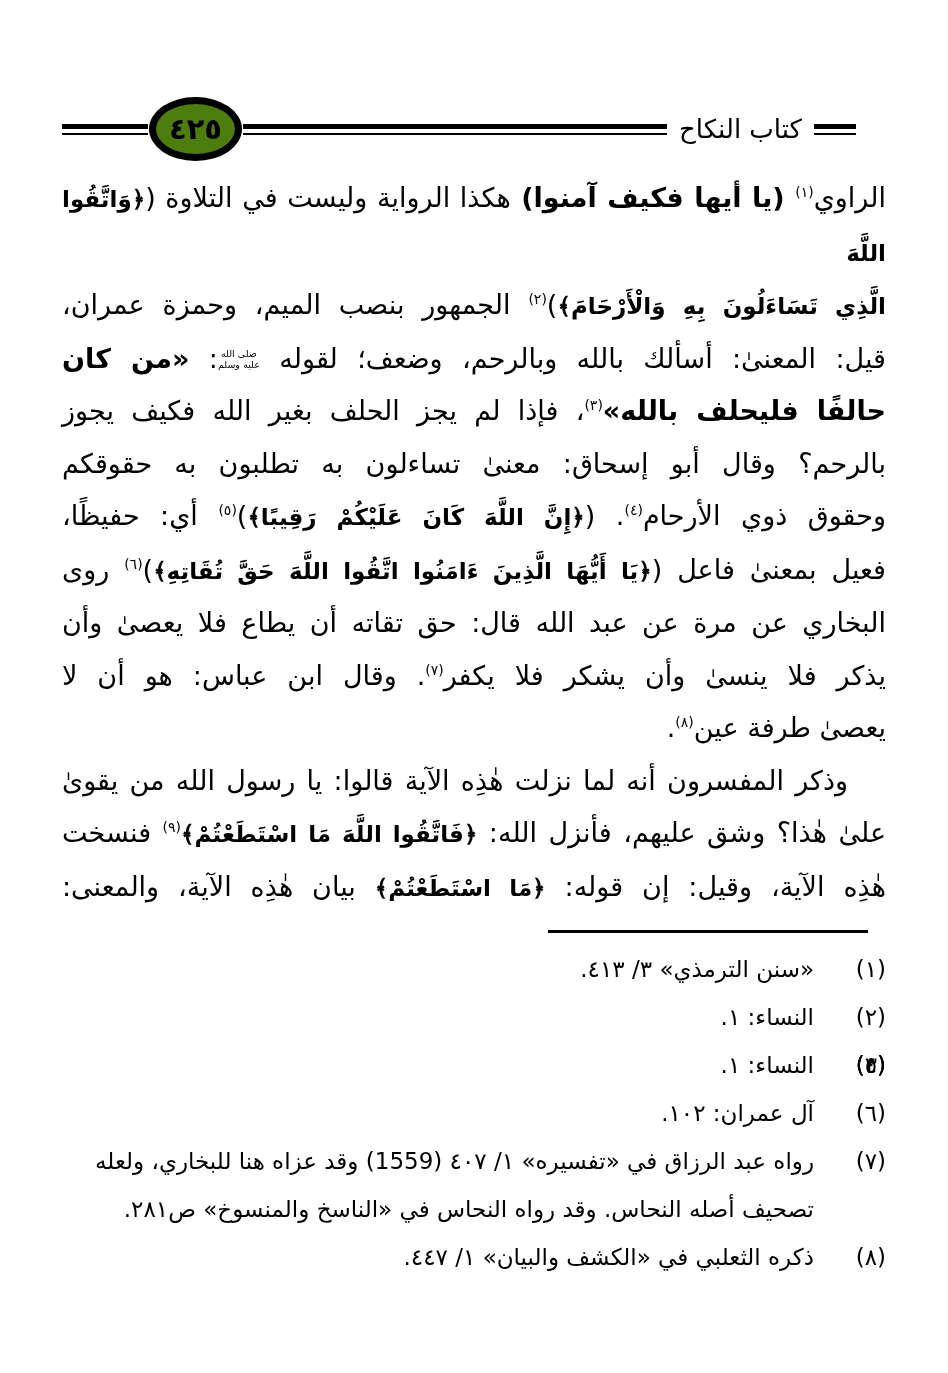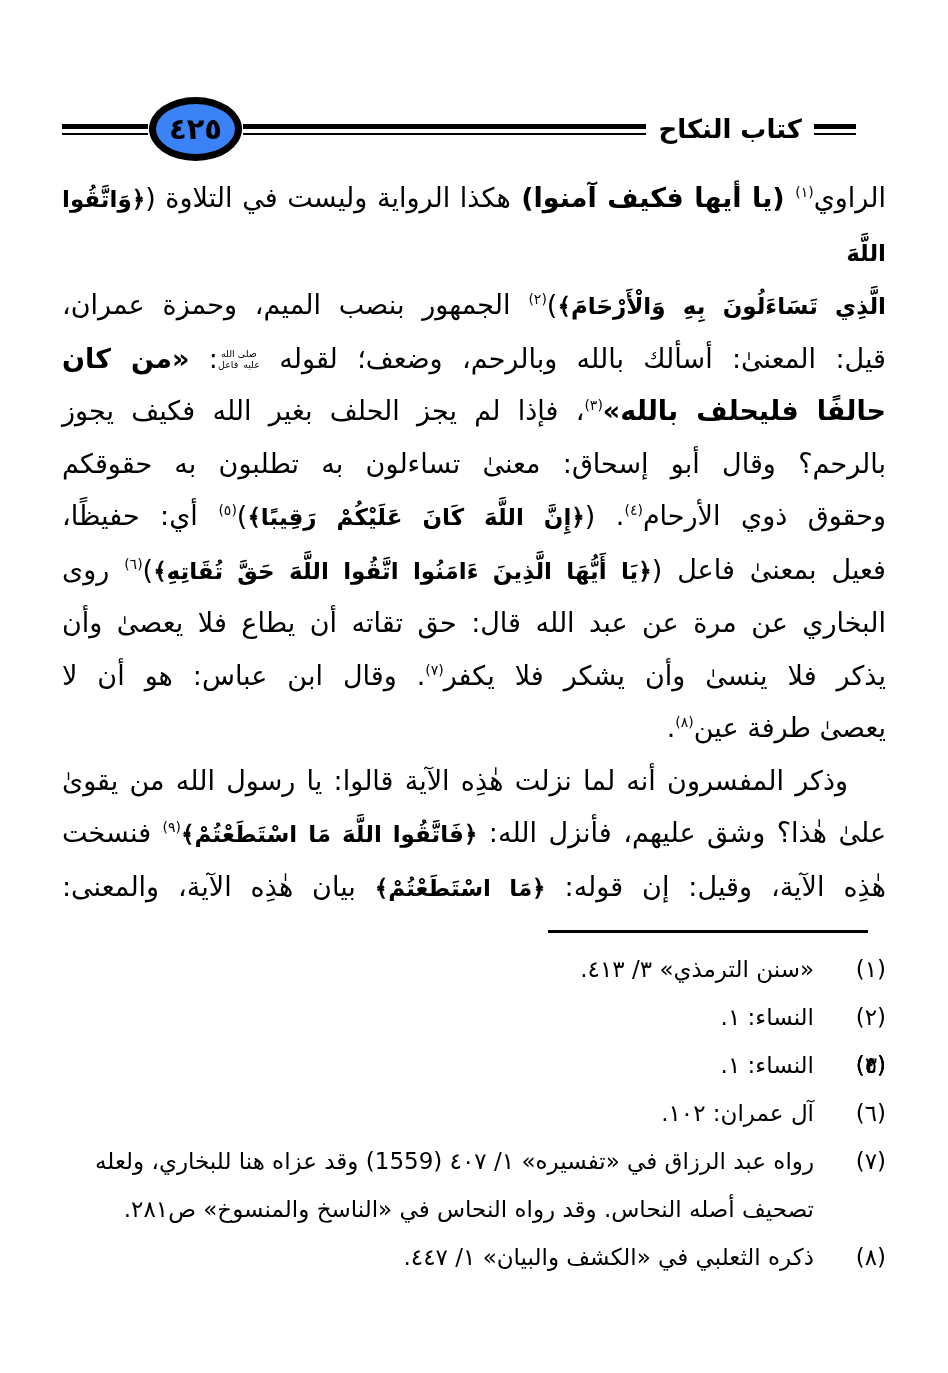--- a/index.html
+++ b/index.html
@@ -24,26 +24,26 @@
     border-top: 5px solid #000;
     border-bottom: 2px solid #000;
   }
   .dl-a { width: 86px; }
   .dl-b { flex: 1 1 auto; }
   .dl-c { width: 42px; }
   .oval {
     width: 93px; height: 64px; flex: 0 0 auto;
     border: 7px solid #000; border-radius: 50%;
     display: flex; align-items: center; justify-content: center;
-    font-weight: bold; font-size: 29px; background: #3b82f6;
+    font-weight: bold; font-size: 29px; background: #4d7c0f;
     margin: 0 1px;
   }
   .hdr-title {
     flex: 0 0 auto; white-space: nowrap;
-    font-weight: bold; font-size: 26px;
+    font-weight: normal; font-size: 26px;
     padding: 0 12px; direction: rtl;
   }
   
   .body-text { margin-top: 10px; }
   .bline {
     font-size: 27px; line-height: 52.5px;
     text-align: right; white-space: normal;
   }
   .bline.fill { text-align: justify; text-align-last: justify; }
   .bline.indent { text-indent: 38px; }
@@ -83,21 +83,21 @@
     </div>
     <div class="dline dl-b"></div>
     <div class="hdr-title">كتاب النكاح</div>
     <div class="dline dl-c"></div>
   </div>
 
   <div class="body-text">
       <div>
         <div class="bline fill"><span class="n">الراوي</span><sup class="fnref">(١)</sup><span class="b"> (يا أيها فكيف آمنوا) </span><span class="n">هكذا الرواية وليست في التلاوة (</span><span class="q">﴿وَاتَّقُوا اللَّهَ</span></div>
         <div class="bline fill"><span class="q">الَّذِي تَسَاءَلُونَ بِهِ وَالْأَرْحَامَ﴾</span><span class="n">)</span><sup class="fnref">(٢)</sup><span class="n"> الجمهور بنصب الميم، وحمزة عمران،</span></div>
-        <div class="bline fill"><span class="n">قيل: المعنىٰ: أسألك بالله وبالرحم، وضعف؛ لقوله </span><span class="saw">صلى الله عليه فاعل</span><span class="n">: </span><span class="b">«من كان</span></div>
+        <div class="bline fill"><span class="n">قيل: المعنىٰ: أسألك بالله وبالرحم، وضعف؛ لقوله </span><span class="saw">صلى الله عليه وسلم</span><span class="n">: </span><span class="b">«من كان</span></div>
         <div class="bline fill"><span class="b">حالفًا فليحلف بالله»</span><sup class="fnref">(٣)</sup><span class="n">، فإذا لم يجز الحلف بغير الله فكيف يجوز</span></div>
         <div class="bline fill"><span class="n">بالرحم؟ وقال أبو إسحاق: معنىٰ تساءلون به تطلبون به حقوقكم</span></div>
         <div class="bline fill"><span class="n">وحقوق ذوي الأرحام</span><sup class="fnref">(٤)</sup><span class="n">. (</span><span class="q">﴿إِنَّ اللَّهَ كَانَ عَلَيْكُمْ رَقِيبًا﴾</span><span class="n">)</span><sup class="fnref">(٥)</sup><span class="n"> أي: حفيظًا،</span></div>
         <div class="bline fill"><span class="n">فعيل بمعنىٰ فاعل (</span><span class="q">﴿يَا أَيُّهَا الَّذِينَ ءَامَنُوا اتَّقُوا اللَّهَ حَقَّ تُقَاتِهِ﴾</span><span class="n">)</span><sup class="fnref">(٦)</sup><span class="n"> روى</span></div>
         <div class="bline fill"><span class="n">البخاري عن مرة عن عبد الله قال: حق تقاته أن يطاع فلا يعصىٰ وأن</span></div>
         <div class="bline fill"><span class="n">يذكر فلا ينسىٰ وأن يشكر فلا يكفر</span><sup class="fnref">(٧)</sup><span class="n">. وقال ابن عباس: هو أن لا</span></div>
         <div class="bline"><span class="n">يعصىٰ طرفة عين</span><sup class="fnref">(٨)</sup><span class="n">.</span></div>
       </div>
       <div>
         <div class="bline fill indent"><span class="n">وذكر المفسرون أنه لما نزلت هٰذِه الآية قالوا: يا رسول الله من يقوىٰ</span></div>

